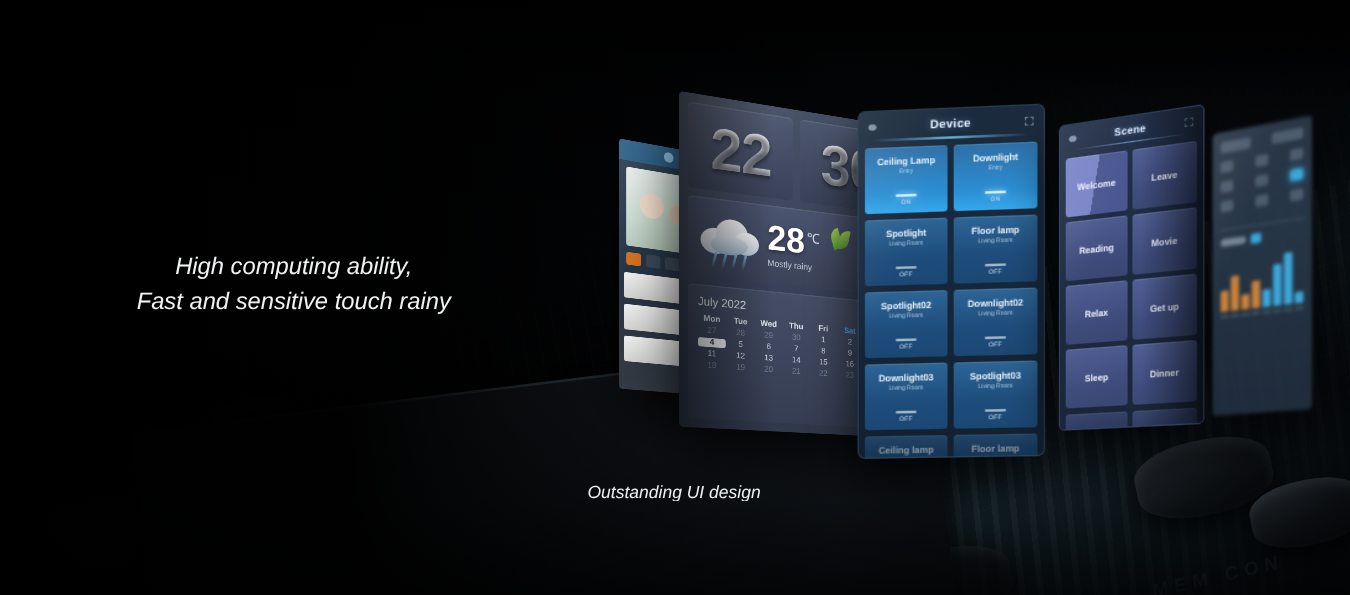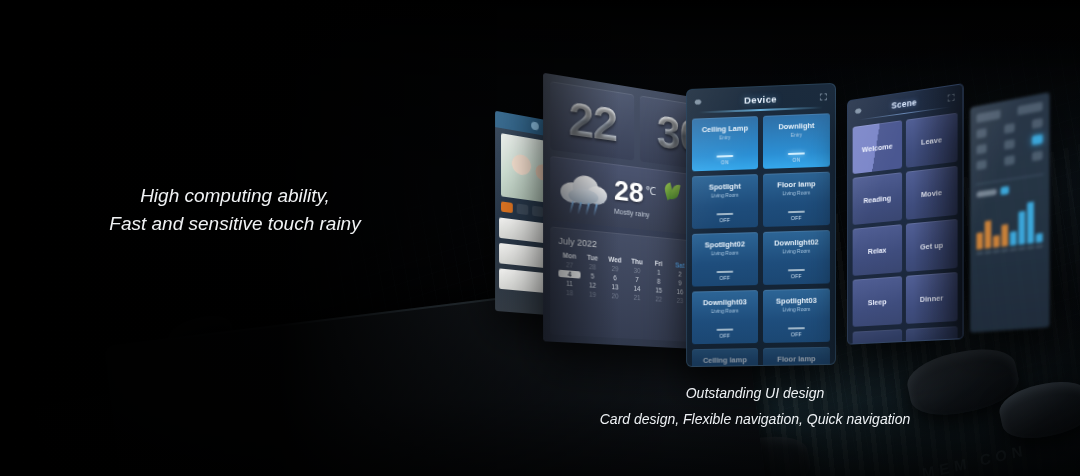--- a/index.html
+++ b/index.html
@@ -76,21 +76,21 @@
   .vig{
     position:absolute; inset:0; pointer-events:none;
     background:
       linear-gradient(90deg, #000 0%, rgba(0,0,0,.96) 26%, rgba(0,0,0,.55) 44%, rgba(0,0,0,.12) 62%, rgba(0,0,0,.30) 100%),
       linear-gradient(180deg, #000 0%, rgba(0,0,0,.35) 16%, rgba(0,0,0,0) 38%, rgba(0,0,0,.25) 84%, rgba(0,0,0,.7) 100%);
   }
 
   
   .copy{ position:absolute; left:0; top:160px; width:470px; text-align:center; z-index:30; }
   .headline{ font-size:34px; font-weight:700; line-height:1.22; color:#fff; letter-spacing:.1px; }
-  .sub{ margin-top:22px; font-size:19px; font-style:italic; line-height:1.45; color:#f0f2f4; }
+  .sub{ margin-top:40px; font-size:19px; font-style:italic; line-height:1.45; color:#f0f2f4; }
 
   
   .stack{ position:absolute; left:480px; top:78px; width:600px; height:310px; z-index:20;
           perspective:1100px; }
   .scr{ position:absolute; transform-style:preserve-3d; overflow:hidden;
         box-shadow:0 18px 44px rgba(0,0,0,.82); }
   .scr .inner{ position:absolute; inset:0; overflow:hidden; }
 
   
   #p1{ left:14px; top:40px; width:82px; height:196px;
@@ -230,21 +230,21 @@
 
   
   .sheen{ position:absolute; inset:0; pointer-events:none;
           background:linear-gradient(115deg, rgba(255,255,255,.085) 0%, rgba(255,255,255,0) 34%); }
   .edgeL{ position:absolute; inset:0; pointer-events:none;
           background:linear-gradient(90deg, rgba(0,0,0,.55), rgba(0,0,0,0) 40%); }
   .edgeR{ position:absolute; inset:0; pointer-events:none;
           background:linear-gradient(270deg, rgba(0,0,0,.5), rgba(0,0,0,0) 42%); }
 
   
-  .caps{ position:absolute; left:470px; top:385px; width:570px; text-align:center; z-index:30; }
+  .caps{ position:absolute; left:470px; top:385px; width:570px; z-index:30; }
   .cap1{ font-size:14px; font-style:italic; color:#eef1f4; }
   .cap2{ margin-top:10px; font-size:14px; font-style:italic; color:#eef1f4; }
 </style>
 </head>
 <body>
 
 <div id="stage">
   <div class="pcb"></div>
   <div class="traces"></div>
   <div class="pads"></div>
@@ -576,14 +576,13 @@
             <s></s>
         </div>
       </div>
     </div>
     <div class="sheen"></div>
   </div>
 </div>
 
 <div class="caps">
   <div class="cap1">Outstanding UI design</div>
-  <div class="cap2">Card design, Flexible navigation, Quick navigation</div>
 </div>
 
 </body></html>

